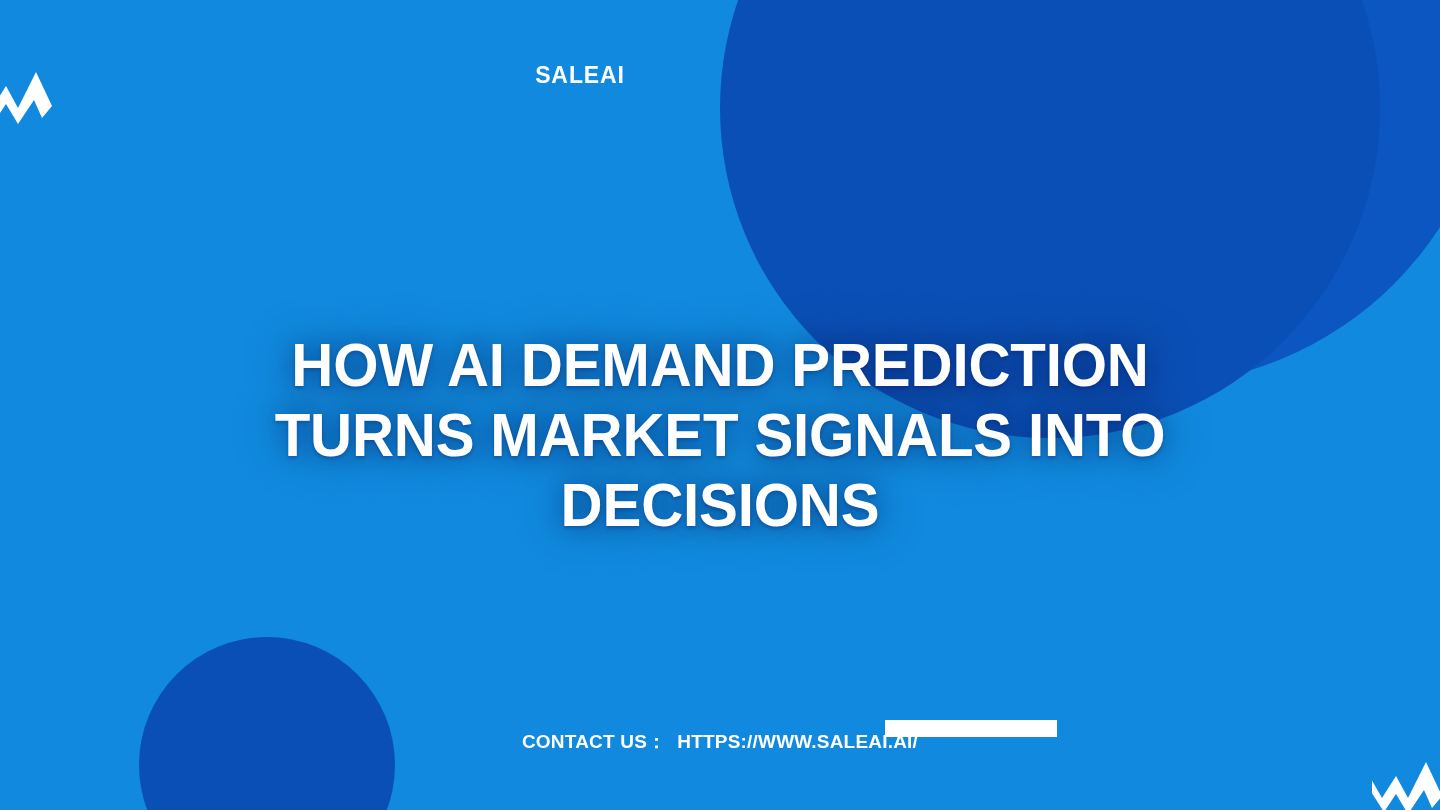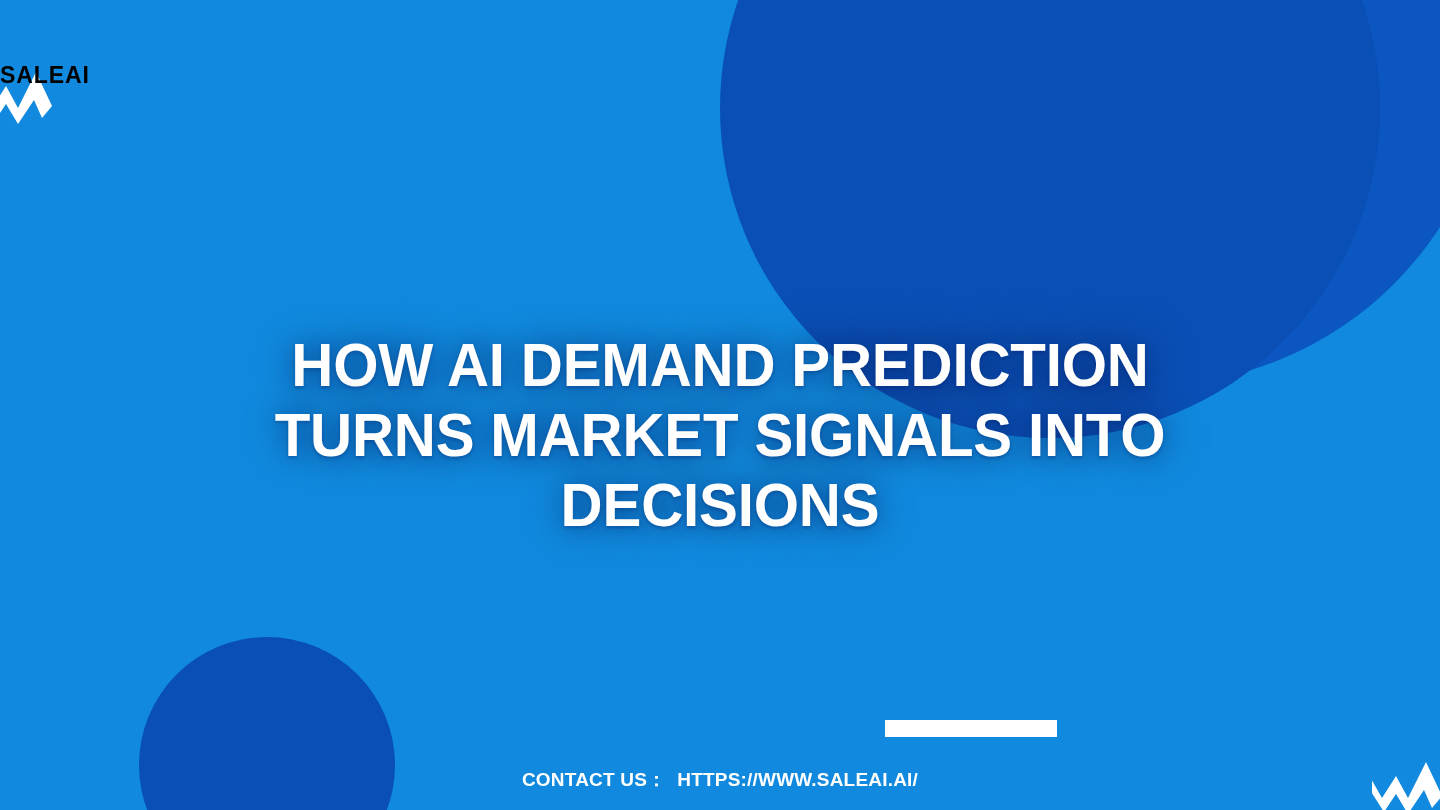--- a/index.html
+++ b/index.html
@@ -44,21 +44,22 @@
     width: 88px;
     height: 62px;
   }
 
   
   .logo-wordmark {
     position: absolute;
     left: 0;
     top: 62px;
     width: 1160px;
-    color: #000000;
+    text-align: center;
+    color: #ffffff;
     font-size: 23px;
     font-weight: 700;
     letter-spacing: 0.9px;
     line-height: 1.2;
   }
 
   
   .headline {
     position: absolute;
     left: 190px;
@@ -85,21 +86,21 @@
     left: 885px;
     top: 720px;
     width: 172px;
     height: 17px;
     background: #ffffff;
   }
 
   .footer-text {
     position: absolute;
     left: 0;
-    top: 767px;
+    top: 729px;
     width: 1440px;
     text-align: center;
     color: #ffffff;
     font-size: 19px;
     font-weight: 700;
     letter-spacing: 0.2px;
     line-height: 26px;
     white-space: pre;
   }
 </style>

